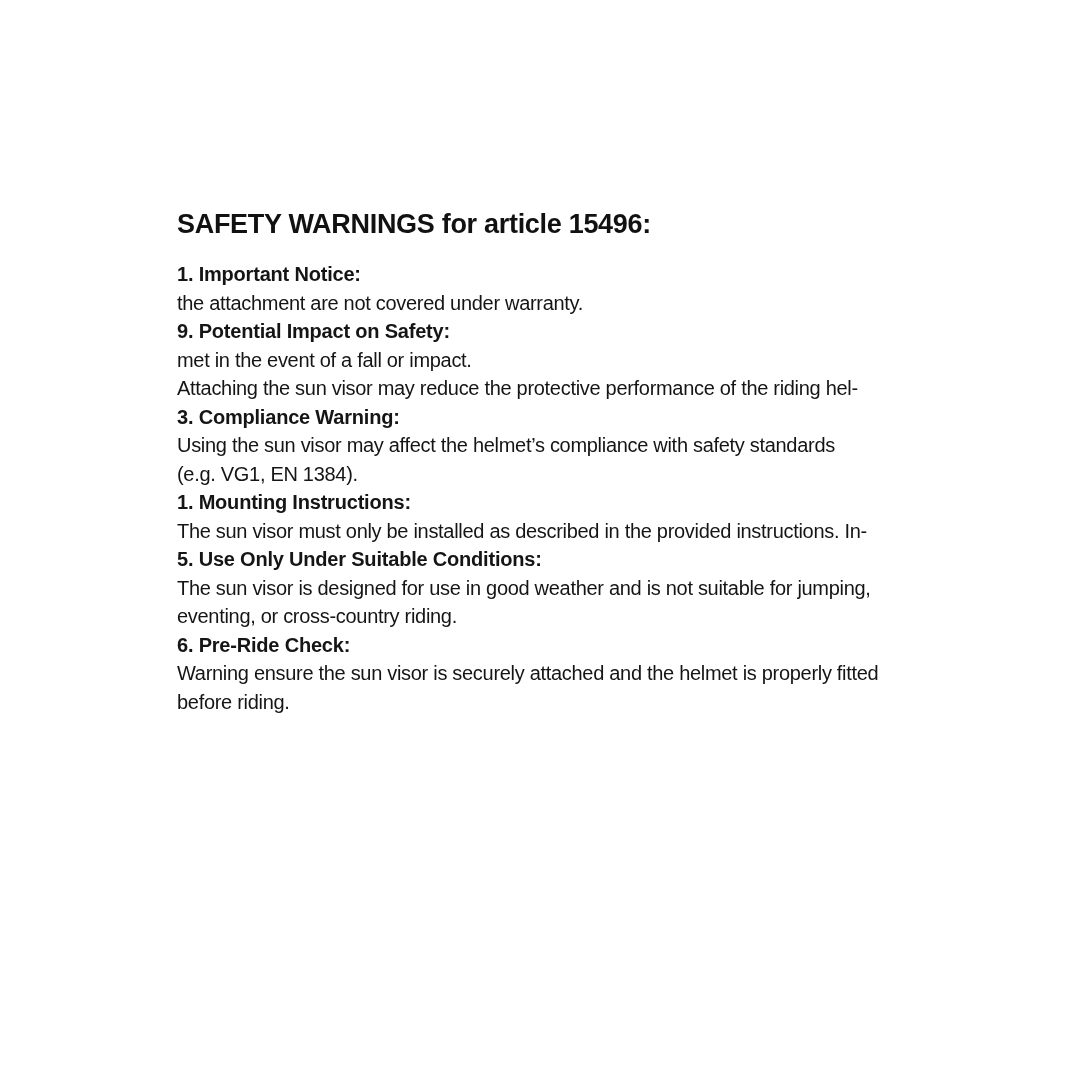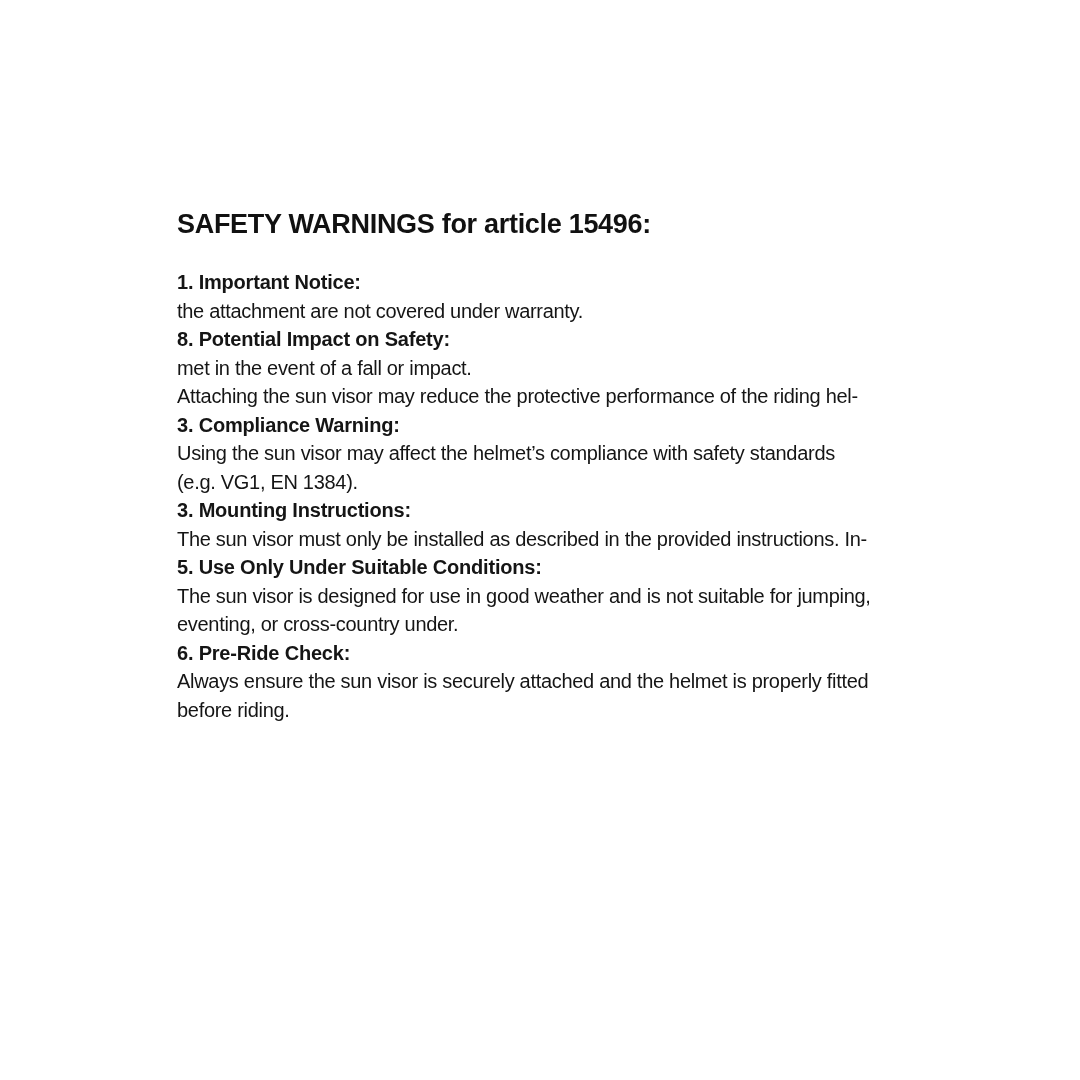--- a/index.html
+++ b/index.html
@@ -22,21 +22,21 @@
     top: 209px;
     font-size: 27px;
     font-weight: bold;
     letter-spacing: -0.3px;
     color: #111111;
     white-space: nowrap;
   }
   .body-text {
     position: absolute;
     left: 177px;
-    top: 268px;
+    top: 260px;
     width: 810px;
   }
   .line {
     font-size: 20px;
     line-height: 28.5px;
     letter-spacing: -0.3px;
     white-space: nowrap;
     color: #151515;
   }
   .heading {
@@ -70,33 +70,33 @@
 <div class="page">
 
   <div class="doc-title">SAFETY WARNINGS for article 15496:</div>
 
 
   <div class="body-text">
 
     <div class="line heading">1. Important Notice:</div>
     <div class="line">the attachment are not covered under warranty.</div>
 
-    <div class="line heading">8. Potential Impact on Safety:</div>
+    <div class="line heading">9. Potential Impact on Safety:</div>
     <div class="line">met in the event of a fall or impact.</div>
     <div class="line">Attaching the sun visor may reduce the protective performance of the riding hel-</div>
 
     <div class="line heading">3. Compliance Warning:</div>
     <div class="line">Using the sun visor may affect the helmet’s compliance with safety standards</div>
     <div class="line">(e.g. VG1, EN 1384).</div>
 
-    <div class="line heading">3. Mounting Instructions:</div>
+    <div class="line heading">1. Mounting Instructions:</div>
     <div class="line">The sun visor must only be installed as described in the provided instructions. In-</div>
 
     <div class="line heading">5. Use Only Under Suitable Conditions:</div>
     <div class="line">The sun visor is designed for use in good weather and is not suitable for jumping,</div>
-    <div class="line">eventing, or cross-country under.</div>
+    <div class="line">eventing, or cross-country riding.</div>
 
     <div class="line heading">6. Pre-Ride Check:</div>
-    <div class="line">Always ensure the sun visor is securely attached and the helmet is properly fitted</div>
+    <div class="line">Warning ensure the sun visor is securely attached and the helmet is properly fitted</div>
     <div class="line">before riding.</div>
 
   </div>
 </div>
 
 </body></html>

